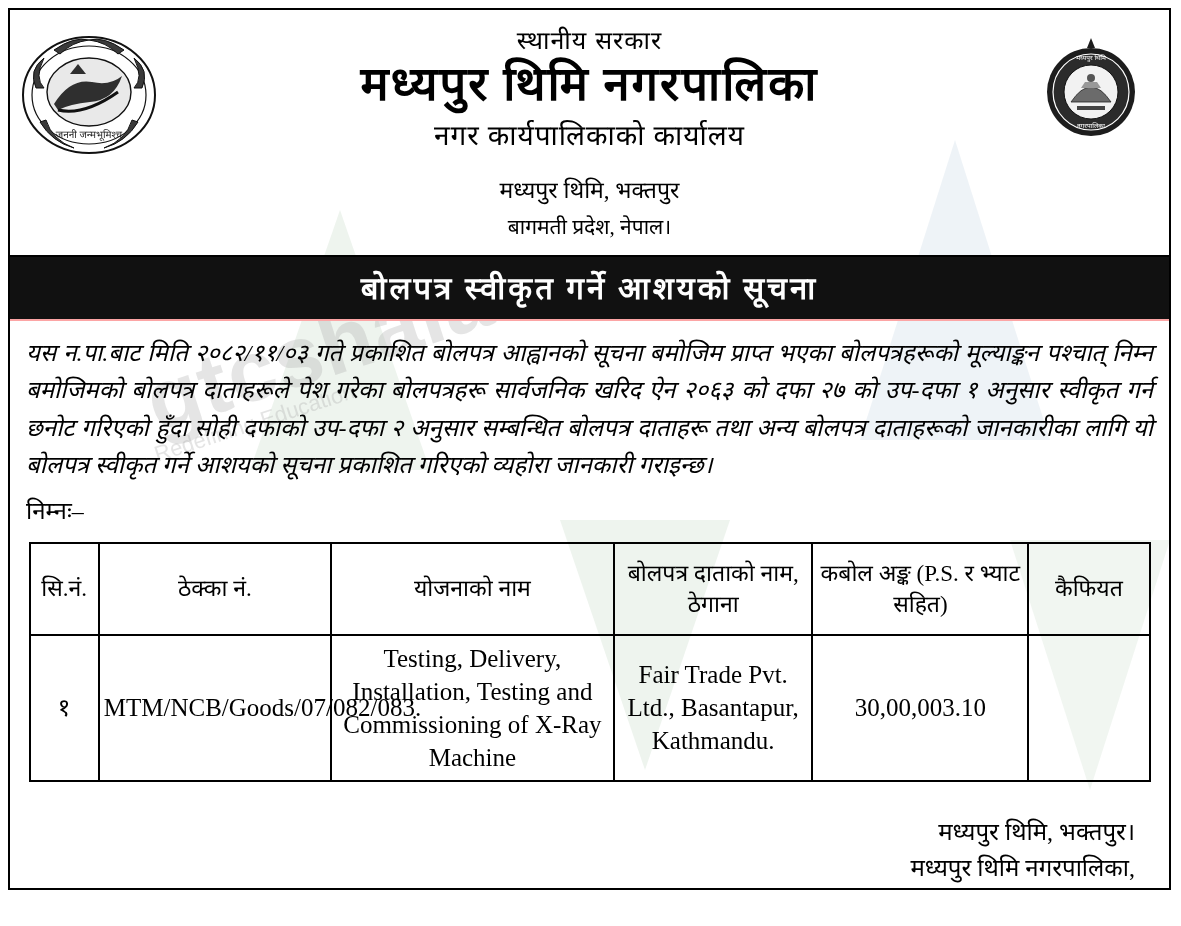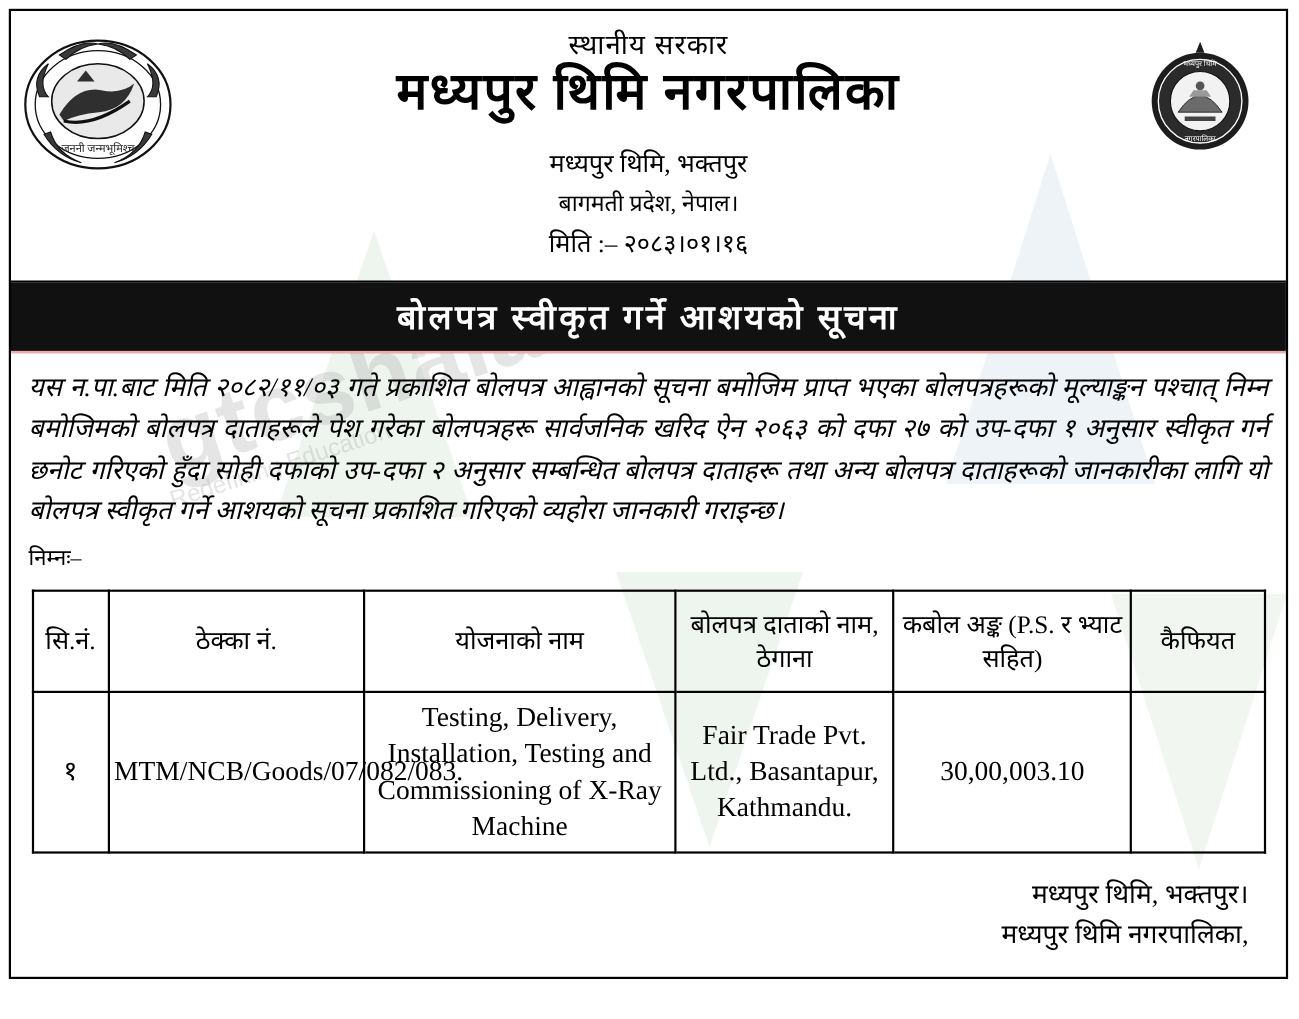--- a/index.html
+++ b/index.html
@@ -172,28 +172,28 @@
     padding: 14px 16px 0 16px;
   }
   .para {
     font-size: 24px;
     line-height: 1.56;
     text-align: justify;
     text-justify: inter-word;
     font-style: italic;
   }
   .nimna {
-    font-size: 20px;
+    font-size: 24px;
     margin-top: 8px;
   }
 
   
   table.bid {
     width: 1122px;
-    margin: 16px auto 4px auto;
+    margin: 16px auto 16px auto;
     border-collapse: collapse;
     table-layout: fixed;
   }
   table.bid th, table.bid td {
     border: 2px solid #000;
     text-align: center;
     vertical-align: middle;
     padding: 6px 4px;
   }
   table.bid th {
@@ -272,23 +272,23 @@
             <path d="M46 56 h20 l-4 -6 h-12 Z" fill="#999"></path>
             <circle cx="56" cy="46" r="4" fill="#555"></circle>
             <text x="56" y="28" font-size="6.5" text-anchor="middle" fill="#ffffff" font-family="Liberation Sans, sans-serif">मध्यपुर थिमि</text>
             <text x="56" y="96" font-size="6.5" text-anchor="middle" fill="#ffffff" font-family="Liberation Sans, sans-serif">नगरपालिका</text>
           </svg>
         </div>
 
         <div class="header-text">
           <div class="h-local">स्थानीय सरकार</div>
           <div class="h-muni">मध्यपुर थिमि नगरपालिका</div>
+          <div class="h-office">नगर कार्यपालिकाको कार्यालय</div>
           <div class="h-place">मध्यपुर थिमि, भक्तपुर</div>
           <div class="h-province">बागमती प्रदेश, नेपाल।</div>
-          <div class="h-date">मिति :– २०८३।०१।१६</div>
         </div>
       </div>
 
       <div class="title-bar">बोलपत्र स्वीकृत गर्ने आशयको सूचना</div>
 
       <div class="body-wrap">
         <div class="para">यस न.पा.बाट मिति २०८२/११/०३ गते प्रकाशित बोलपत्र आह्वानको सूचना बमोजिम प्राप्त भएका बोलपत्रहरूको मूल्याङ्कन पश्चात् निम्न बमोजिमको बोलपत्र दाताहरूले पेश गरेका बोलपत्रहरू सार्वजनिक खरिद ऐन २०६३ को दफा २७ को उप-दफा १ अनुसार स्वीकृत गर्न छनोट गरिएको हुँदा सोही दफाको उप-दफा २ अनुसार सम्बन्धित बोलपत्र दाताहरू तथा अन्य बोलपत्र दाताहरूको जानकारीका लागि यो बोलपत्र स्वीकृत गर्ने आशयको सूचना प्रकाशित गरिएको व्यहोरा जानकारी गराइन्छ।</div>
         <div class="nimna">निम्नः–</div>
       </div>
 

